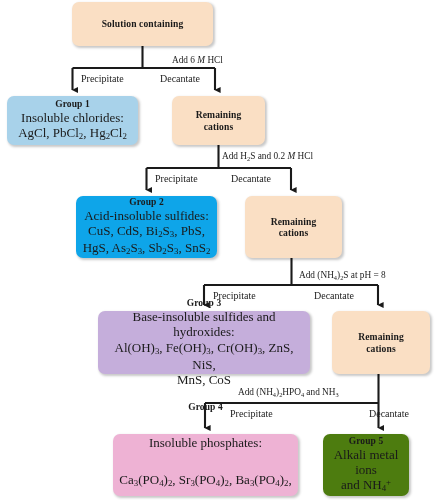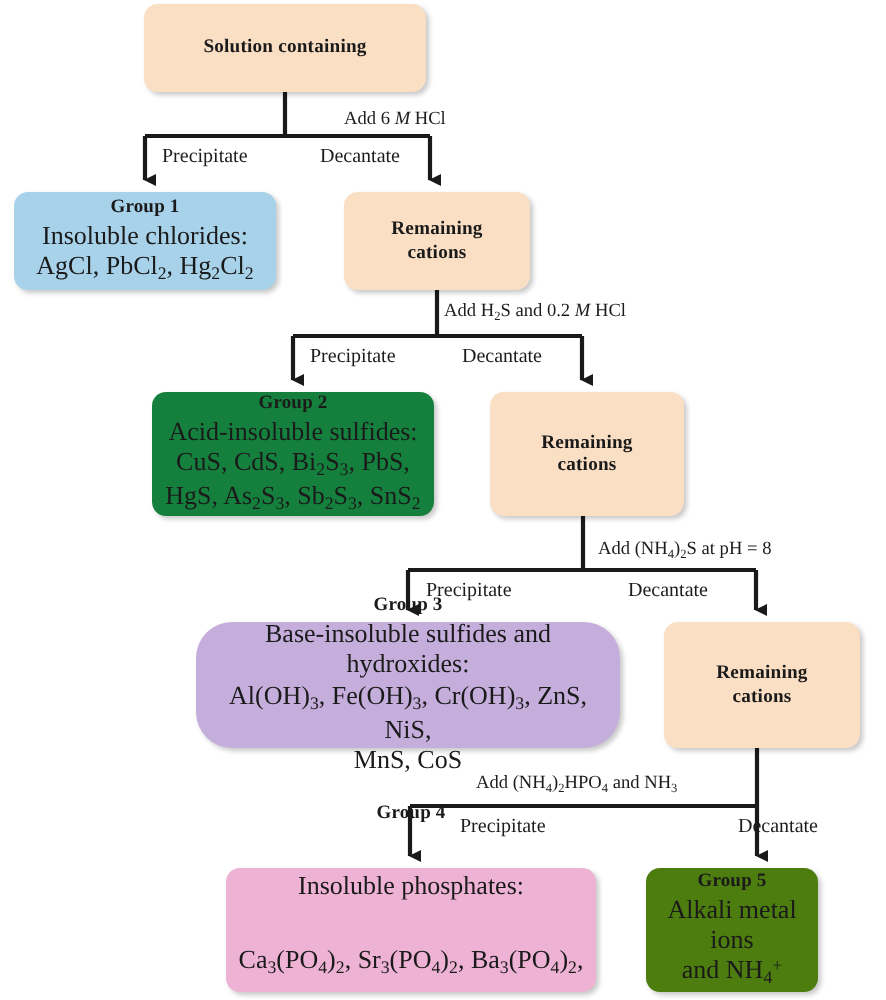--- a/index.html
+++ b/index.html
@@ -118,37 +118,37 @@
 
   <div class="node plain" style="left:172px;top:96px;width:93px;height:49px;background:#fadfc4;">
     <div class="ttl">Remaining</div>
     <div class="ttl">cations</div>
   </div>
 
   <div class="edge-label" style="left:222px;top:152px;">Add H<sub>2</sub>S and 0.2 <i>M</i> HCl</div>
   <div class="branch-label" style="left:155px;top:174px;">Precipitate</div>
   <div class="branch-label" style="left:231px;top:174px;">Decantate</div>
 
-  <div class="node" style="left:76px;top:196px;width:141px;height:62px;background:#15803d;">
+  <div class="node" style="left:76px;top:196px;width:141px;height:62px;background:#0ea5e9;">
     <div class="ttl">Group 2</div>
     <div class="ln">Acid-insoluble sulfides:</div>
     <div class="ln">CuS, CdS, Bi<sub>2</sub>S<sub>3</sub>, PbS,</div>
     <div class="ln">HgS, As<sub>2</sub>S<sub>3</sub>, Sb<sub>2</sub>S<sub>3</sub>, SnS<sub>2</sub></div>
   </div>
 
   <div class="node plain" style="left:245px;top:196px;width:97px;height:62px;background:#fadfc4;">
     <div class="ttl">Remaining</div>
     <div class="ttl">cations</div>
   </div>
 
   <div class="edge-label" style="left:299px;top:271px;">Add (NH<sub>4</sub>)<sub>2</sub>S at pH = 8</div>
   <div class="branch-label" style="left:213px;top:291px;">Precipitate</div>
   <div class="branch-label" style="left:314px;top:291px;">Decantate</div>
 
-  <div class="node" style="left:98px;top:311px;width:212px;height:63px;background:#c5aedb;border-radius:18px;">
+  <div class="node" style="left:98px;top:311px;width:212px;height:63px;background:#c5aedb;">
     <div class="ttl">Group 3</div>
     <div class="ln">Base-insoluble sulfides and hydroxides:</div>
     <div class="ln">Al(OH)<sub>3</sub>, Fe(OH)<sub>3</sub>, Cr(OH)<sub>3</sub>, ZnS, NiS,</div>
     <div class="ln">MnS, CoS</div>
   </div>
 
   <div class="node plain" style="left:332px;top:311px;width:98px;height:63px;background:#fadfc4;">
     <div class="ttl">Remaining</div>
     <div class="ttl">cations</div>
   </div>

